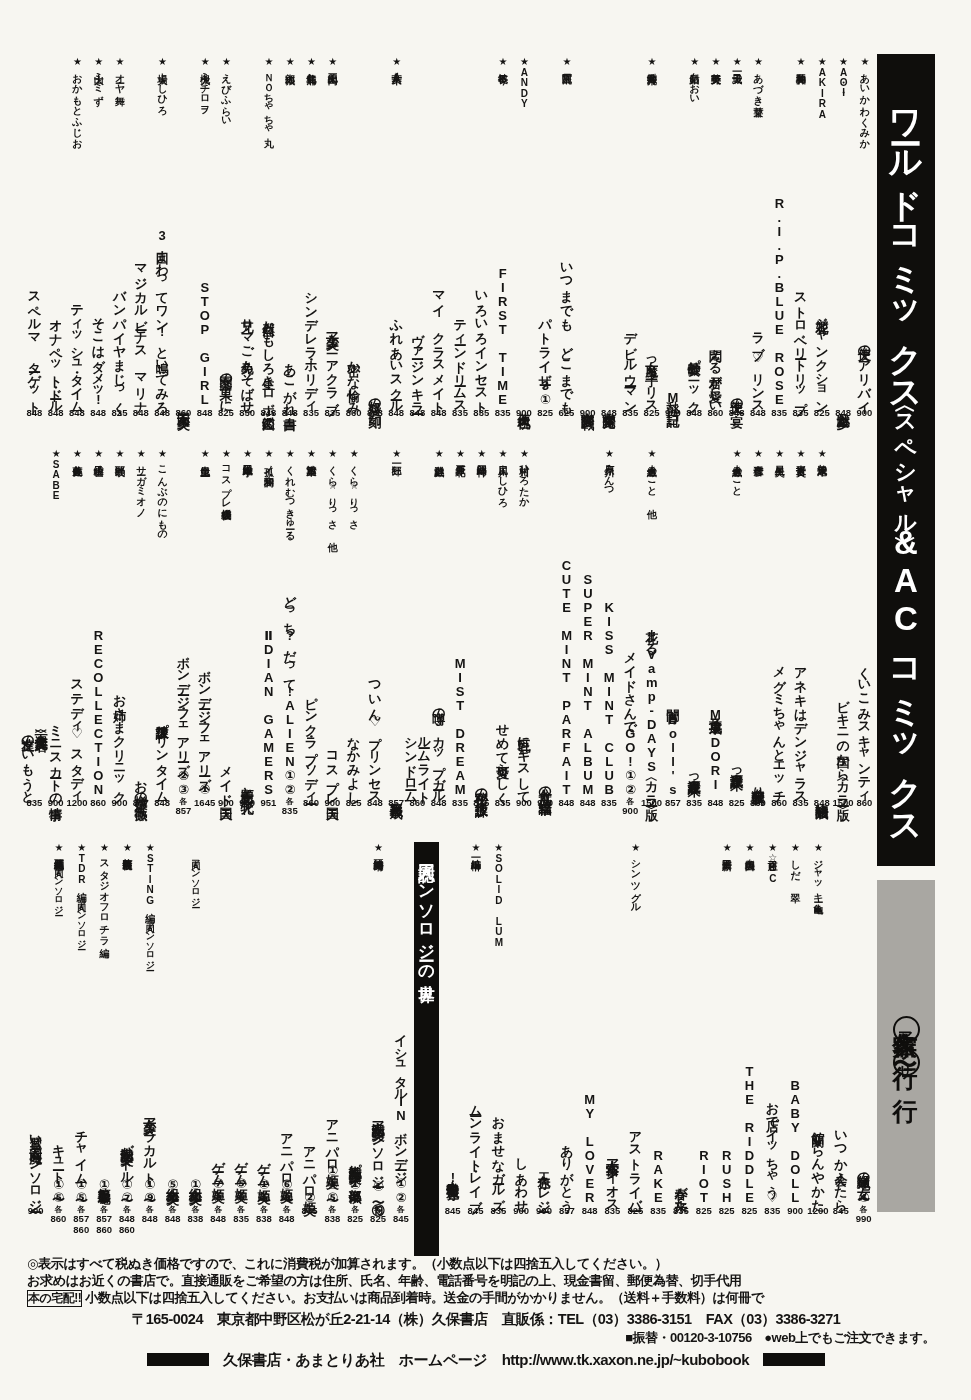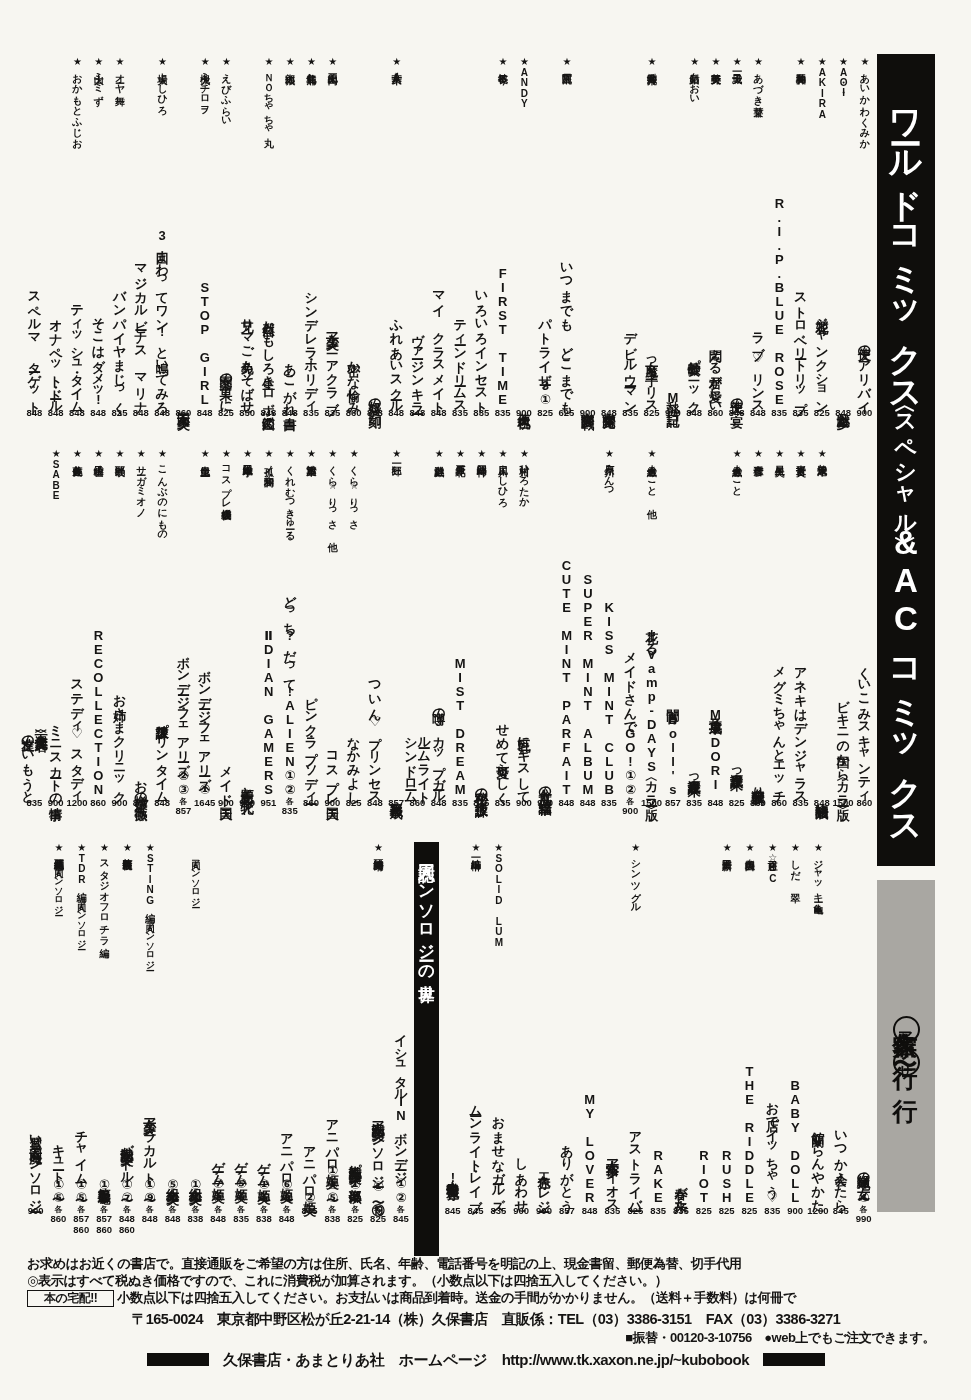--- a/index.html
+++ b/index.html
@@ -34,21 +34,21 @@
   #band3 .pricebox{height:50px;flex:0 0 50px;}
   .kaku{font-size:8px;line-height:1;}
   .p2{font-size:9.5px;}
   .banner-col{flex:0 0 25px;background:#0f0e0c;color:#fff;display:flex;justify-content:center;margin:0 2px;}
   .banner-col .vtx{writing-mode:vertical-rl;text-orientation:upright;font-size:16.5px;font-weight:800;
                    line-height:1;padding-top:8px;letter-spacing:1px;}
   
   #footer{position:absolute;left:27px;top:1256px;width:918px;font-size:13.2px;font-weight:600;
           line-height:1.28;letter-spacing:-0.5px;}
   .fline{white-space:nowrap;}
-  .boxed{display:inline-block;border:1.5px solid #151413;padding:0 16px;margin-right:3px;font-size:12px;}
+  .boxed{display:inline-block;border:1.5px solid #151413;padding:0 0;margin-right:3px;font-size:12px;}
   .addr{font-size:14.5px;margin-top:3px;white-space:nowrap;text-align:center;}
   .transfer{text-align:right;font-size:13px;margin-top:1px;padding-right:10px;white-space:nowrap;}
   .homepage{display:flex;align-items:center;justify-content:center;gap:14px;font-size:15px;
             font-weight:800;margin-top:4px;}
   .bar{display:inline-block;width:62px;height:13px;background:#0f0e0c;}
 </style>
 </head>
 <body>
 
 <div id="page">
@@ -852,22 +852,22 @@
 
   <div class="side-black">
     <span class="vtx" id="series-title"><span class="big">ワールドコミックス</span><span class="mid">〈スペシャル〉</span><span class="big">&amp;ACコミックス</span></span>
   </div>
   <div class="side-gray">
     <span class="vtx" id="author-index"><span>作家名</span><span class="circ">ア</span><span>行〜</span><span class="circ">サ</span><span>行</span></span>
   </div>
 
   <div id="footer">
     <div id="footer-lines">
+        <div class="fline"><span>◎表示はすべて税ぬき価格ですので、これに消費税が加算されます。（小数点以下は四捨五入してください。）</span></div>
         <div class="fline"><span>お求めはお近くの書店で。直接通販をご希望の方は住所、氏名、年齢、電話番号を明記の上、現金書留、郵便為替、切手代用</span></div>
-        <div class="fline"><span>◎表示はすべて税ぬき価格ですので、これに消費税が加算されます。（小数点以下は四捨五入してください。）</span></div>
         <div class="fline"><span class="boxed">本の宅配!!</span><span>小数点以下は四捨五入してください。お支払いは商品到着時。送金の手間がかかりません。（送料＋手数料）は何冊で</span></div>
       </div>
     <div class="addr">〒165-0024　東京都中野区松が丘2-21-14（株）久保書店　直販係：TEL（03）3386-3151　FAX（03）3386-3271</div>
     <div class="transfer">■振替・00120-3-10756　●web上でもご注文できます。</div>
     <div class="homepage">
       <span class="bar"></span>
       <span>久保書店・あまとりあ社　ホームページ　http://www.tk.xaxon.ne.jp/~kubobook</span>
       <span class="bar"></span>
     </div>
   </div>

